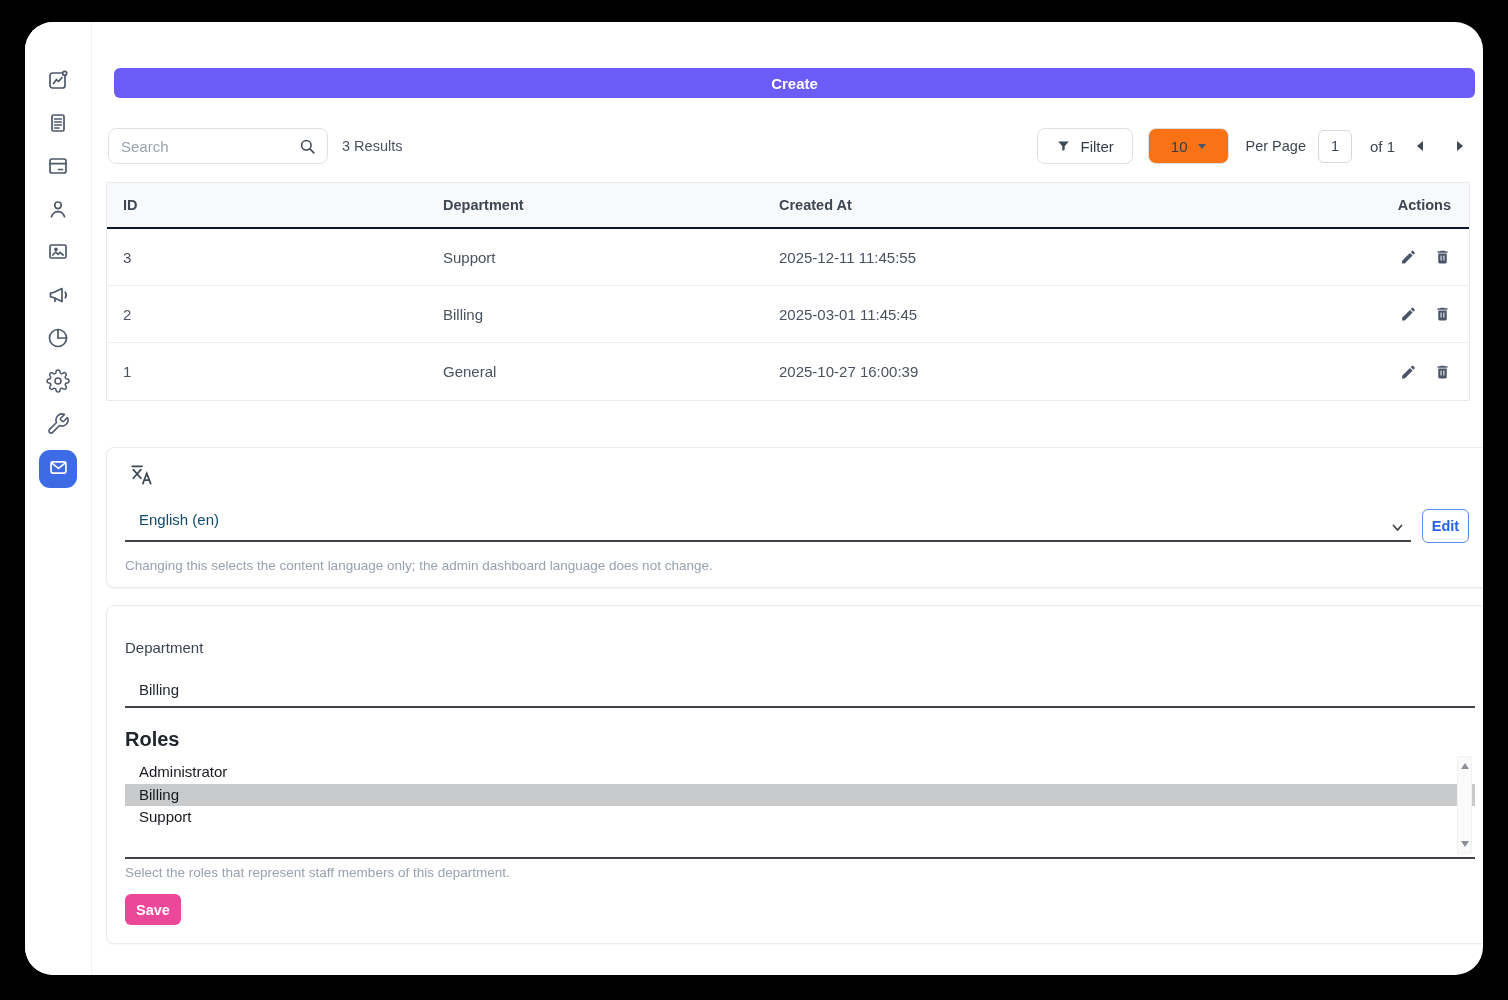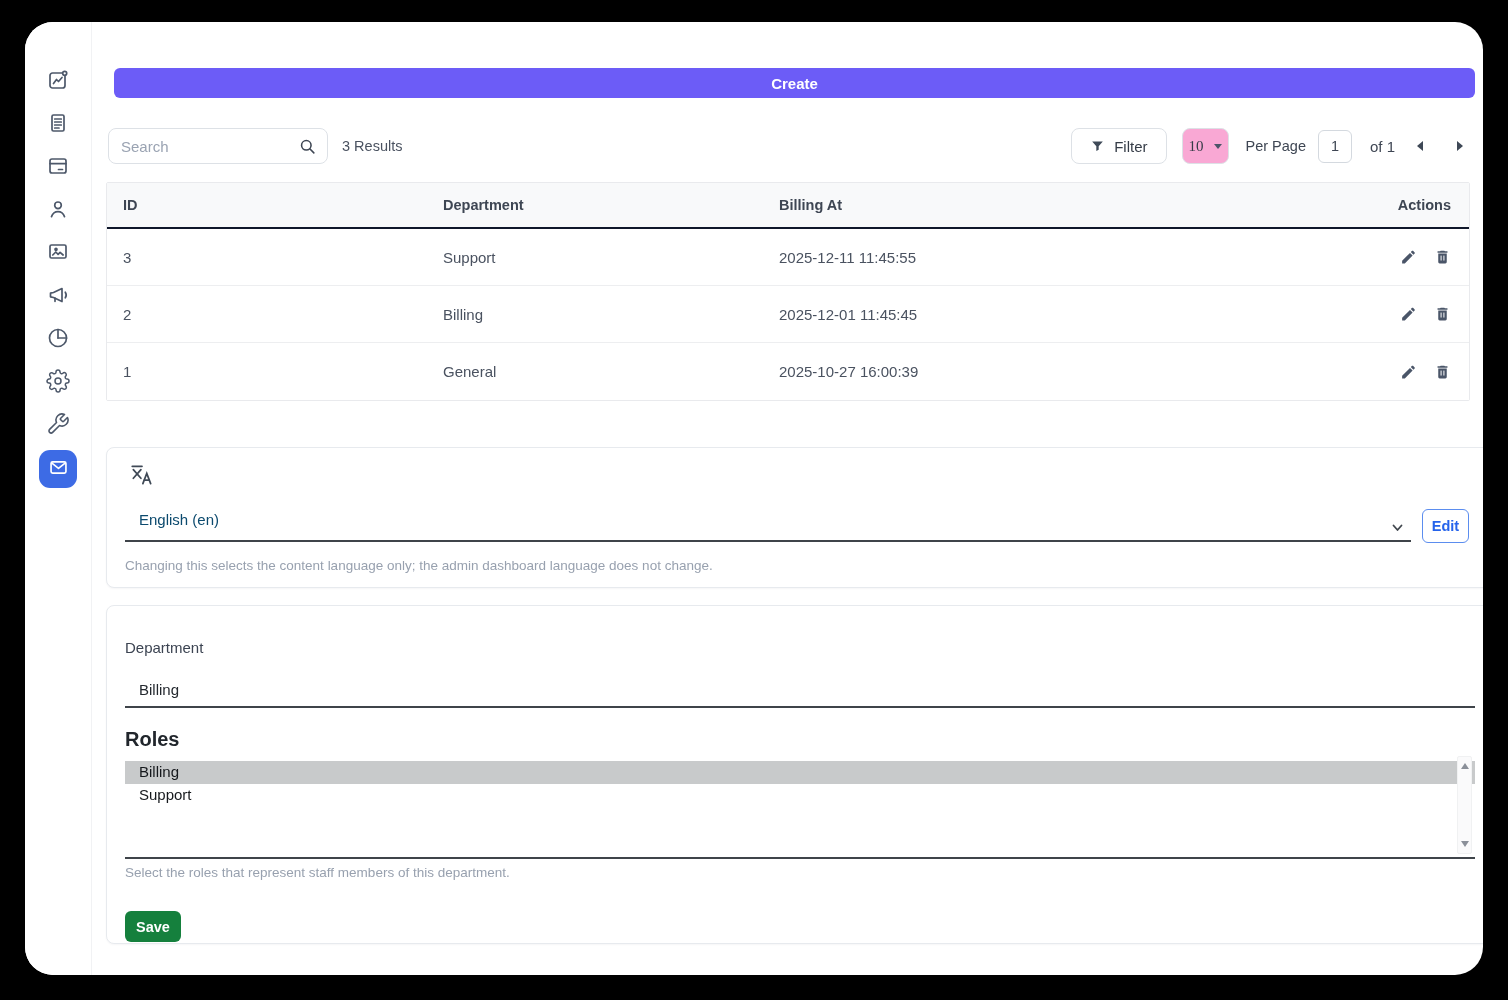--- a/index.html
+++ b/index.html
@@ -36,23 +36,23 @@
   .search-box input::placeholder { color:#9aa3b2; }
   .search-ic { position:absolute; right:10px; top:8px; width:19px; height:19px; }
   .search-ic svg { width:19px; height:19px; stroke:#3e4653; stroke-width:2; fill:none; stroke-linecap:round; }
   .results { position:absolute; left:236px; top:0; height:36px; line-height:36px; font-size:14.5px; color:#4a5260; }
 
   .right-controls { position:absolute; right:0; top:0; height:36px; display:flex; align-items:center; }
   .filter-btn { display:flex; align-items:center; gap:9px; height:36px; padding:0 18px;
                 border:1px solid #dde1e6; border-radius:8px; background:#fff; cursor:pointer;
                 font-size:15px; color:#353c47; font-family:inherit; }
   .filter-btn svg { width:15px; height:15px; fill:#3f4a58; }
-  .pp-select { display:flex; align-items:center; gap:10px; height:36px; padding:0 6px; margin-left:15px;
-               border:1px solid #dde1e6; border-radius:8px; background:#f9a8d4; cursor:pointer;
-               font-size:15px; color:#353c47;font-family:Liberation Serif, serif; }
+  .pp-select { display:flex; align-items:center; gap:10px; height:36px; padding:0 22px; margin-left:15px;
+               border:1px solid #dde1e6; border-radius:8px; background:#f97316; cursor:pointer;
+               font-size:15px; color:#353c47; }
   .caret-down { width:0; height:0; border-left:4.5px solid transparent; border-right:4.5px solid transparent;
                 border-top:5px solid #4a5568; }
   .pp-label { margin-left:17px; font-size:14.5px; color:#3e4653; }
   .page-input { width:34px; height:33px; margin-left:12px; border:1px solid #d4d9df; border-radius:6px;
                 text-align:center; font-size:14.5px; color:#3e4653; font-family:inherit; outline:none; }
   .page-total { margin-left:18px; font-size:15px; color:#3e4653; }
   .pg-arrow { background:none; border:none; cursor:pointer; padding:4px; display:flex; align-items:center; }
   .pg-prev { margin-left:18px; }
   .pg-next { margin-left:26px; }
   .tri-left  { width:0; height:0; border-top:5px solid transparent; border-bottom:5px solid transparent;
@@ -107,21 +107,21 @@
   .opt { height:22.5px; line-height:22.5px; padding-left:14px; font-size:15px; color:#16191d; cursor:pointer; }
   .opt:first-child { margin-top:7px; }
   .opt.sel { background:#c8cacb; }
   .scrollbar { position:absolute; right:3px; top:2px; bottom:3px; width:15px; background:#fafafb;
                border:1px solid #f0f1f2; border-radius:2px; }
   .sb-up, .sb-down { position:absolute; left:3px; width:0; height:0;
                      border-left:4.5px solid transparent; border-right:4.5px solid transparent; }
   .sb-up   { top:6px;    border-bottom:6px solid #8b9099; }
   .sb-down { bottom:6px; border-top:6px solid #8b9099; }
   .roles-helper { top:259px; }
-  .save-btn { position:absolute; left:18px; top:305px; width:56px; height:31px; background:#15803d;
+  .save-btn { position:absolute; left:18px; top:288px; width:56px; height:31px; background:#ec4899;
               border:none; border-radius:6px; color:#fff; font-size:14.5px; font-weight:bold;
               font-family:inherit; cursor:pointer; }
 </style>
 </head>
 <body>
 
 <div class="frame">
 
   <nav class="sidebar">
     <div class="side-slot">
@@ -227,21 +227,21 @@
         <button class="pg-arrow pg-next">
           <span class="tri-right"></span>
         </button>
       </div>
     </div>
 
     <div class="table">
       <div class="thead">
         <div class="col-id">ID</div>
         <div class="col-dept">Department</div>
-        <div class="col-created">Billing At</div>
+        <div class="col-created">Created At</div>
         <div class="col-actions">Actions</div>
       </div>
 
       <div class="trow">
         <div class="col-id">3</div>
         <div class="col-dept">Support</div>
         <div class="col-created">2025-12-11 11:45:55</div>
         <div class="col-actions">
           <button class="act-btn"><svg viewBox="0 0 24 24">
                 <path d="M3 17.2V21h3.8L17.8 9.9l-3.7-3.7L3 17.2zM20.7 7c.4-.4.4-1 0-1.4l-2.3-2.3c-.4-.4-1-.4-1.4 0l-1.8 1.8 3.7 3.7L20.7 7z"></path>
@@ -250,21 +250,21 @@
                 <path d="M6 19a2 2 0 0 0 2 2h8a2 2 0 0 0 2-2V7H6v12zM19 4h-3.5l-1-1h-5l-1 1H5v2h14V4z"></path>
                 <line x1="10" y1="10" x2="10" y2="17" stroke="#fff" stroke-width="1.4"></line>
                 <line x1="14" y1="10" x2="14" y2="17" stroke="#fff" stroke-width="1.4"></line>
               </svg></button>
         </div>
       </div>
 
       <div class="trow">
         <div class="col-id">2</div>
         <div class="col-dept">Billing</div>
-        <div class="col-created">2025-12-01 11:45:45</div>
+        <div class="col-created">2025-03-01 11:45:45</div>
         <div class="col-actions">
           <button class="act-btn"><svg viewBox="0 0 24 24">
                 <path d="M3 17.2V21h3.8L17.8 9.9l-3.7-3.7L3 17.2zM20.7 7c.4-.4.4-1 0-1.4l-2.3-2.3c-.4-.4-1-.4-1.4 0l-1.8 1.8 3.7 3.7L20.7 7z"></path>
               </svg></button>
           <button class="act-btn"><svg viewBox="0 0 24 24">
                 <path d="M6 19a2 2 0 0 0 2 2h8a2 2 0 0 0 2-2V7H6v12zM19 4h-3.5l-1-1h-5l-1 1H5v2h14V4z"></path>
                 <line x1="10" y1="10" x2="10" y2="17" stroke="#fff" stroke-width="1.4"></line>
                 <line x1="14" y1="10" x2="14" y2="17" stroke="#fff" stroke-width="1.4"></line>
               </svg></button>
         </div>
@@ -305,20 +305,21 @@
       <div class="helper lang-helper">Changing this selects the content language only; the admin dashboard language does not change.</div>
     </div>
 
     <div class="card card-form">
       <label class="dept-label">Department</label>
       <input class="dept-value" value="Billing" style="">
 
       <div class="roles-label">Roles</div>
 
       <div class="listbox">
+        <div class="opt">Administrator</div>
         <div class="opt sel">Billing</div>
         <div class="opt">Support</div>
         <div class="scrollbar">
           <span class="sb-up"></span>
           <span class="sb-down"></span>
         </div>
       </div>
 
       <div class="helper roles-helper">Select the roles that represent staff members of this department.</div>
 

